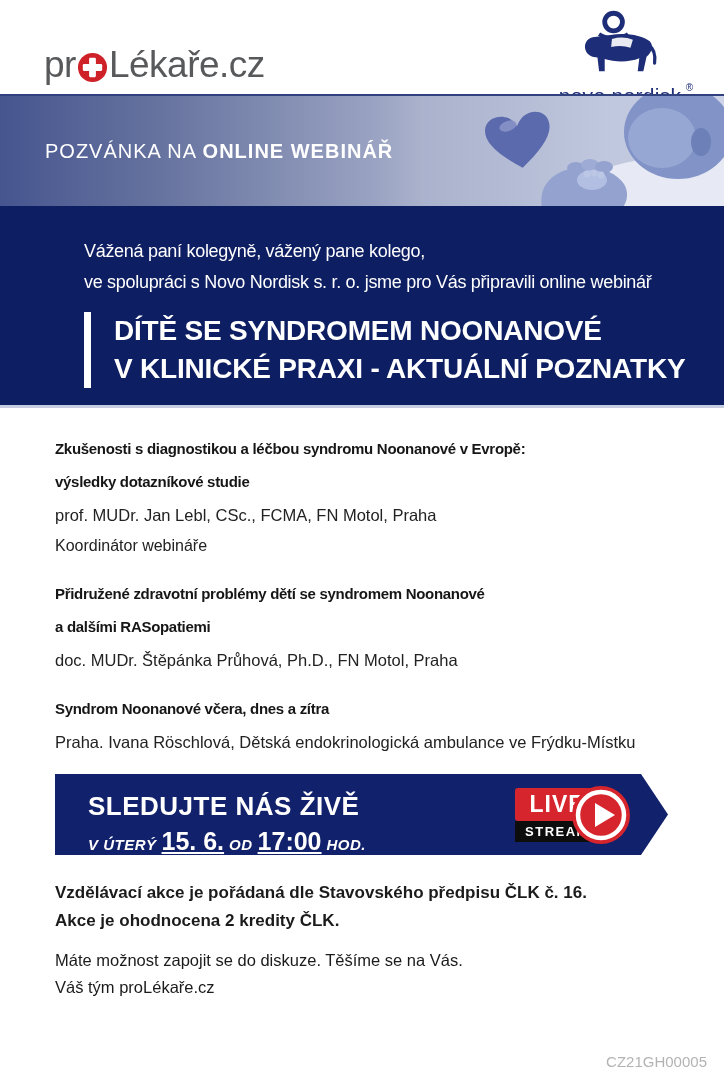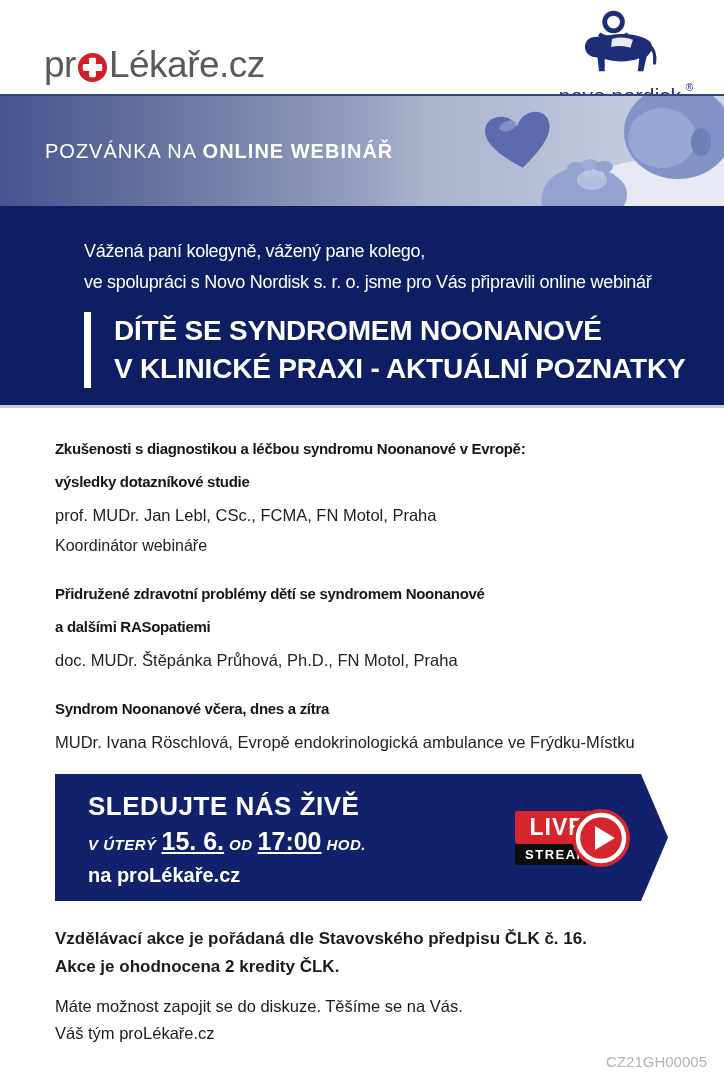--- a/index.html
+++ b/index.html
@@ -33,21 +33,21 @@
   .main-title { color:#fff; font-weight:700; font-size:28px; line-height:38px; letter-spacing:-0.2px; white-space:nowrap; }
 
   
   .program { padding:24px 50px 0 55px; }
   .talk { margin-bottom:20px; }
   .talk-title { font-size:15px; font-weight:700; color:#161616; line-height:33px; letter-spacing:-0.3px; }
   .talk-speaker { font-size:16.5px; color:#222; line-height:23px; margin-top:6px; }
   .talk-role { font-size:16px; color:#222; line-height:22px; margin-top:8px; }
 
   
-  .live-banner { position:relative; margin:6px 0 0 55px; width:613px; height:127px; background:#12216b;
+  .live-banner { position:relative; margin:6px 0 0 55px; width:613px; height:81px; background:#12216b;
     clip-path:polygon(0 0, 586px 0, 613px 50%, 586px 100%, 0 100%); color:#fff; }
   .live-text { position:absolute; left:33px; top:17px; }
   .live-line1 { font-size:26px; font-weight:700; letter-spacing:0.5px; }
   .live-line2 { margin-top:5px; display:flex; align-items:baseline; white-space:nowrap; }
   .live-small { font-size:15px; font-weight:600; letter-spacing:0.5px;font-style:italic; }
   .live-big { font-size:25px; font-weight:700; margin:0 5px;text-decoration:underline; }
   .live-line3 { margin-top:8px; font-size:20px; font-weight:700; }
   .live-badge { position:absolute; right:37px; top:50%; transform:translateY(-50%); width:116px; height:60px; cursor:pointer; }
   .live-box { position:absolute; left:0; top:3px; width:84px; height:33px; background:#d6252c; border-radius:3px;
     color:#fff; font-weight:700; font-size:23px; display:flex; align-items:center; justify-content:center; letter-spacing:1px; }
@@ -151,21 +151,21 @@
       <div class="talk-title">
         <div>Přidružené zdravotní problémy dětí se syndromem Noonanové</div>
         <div>a dalšími RASopatiemi</div>
       </div>
       <div class="talk-speaker">doc. MUDr. Štěpánka Průhová, Ph.D., FN Motol, Praha</div>
     </div>
     <div class="talk">
       <div class="talk-title">
         <div>Syndrom Noonanové včera, dnes a zítra</div>
       </div>
-      <div class="talk-speaker">MUDr. Ivana Röschlová, Evropě endokrinologická ambulance ve Frýdku-Místku</div>
+      <div class="talk-speaker">Praha. Ivana Röschlová, Dětská endokrinologická ambulance ve Frýdku-Místku</div>
     </div>
   </div>
 
   <div class="live-banner">
     <div class="live-text">
       <div class="live-line1">SLEDUJTE NÁS ŽIVĚ</div>
       <div class="live-line2">
         <span class="live-small">V ÚTERÝ</span>
         <span class="live-big">15. 6.</span>
         <span class="live-small">OD</span>

